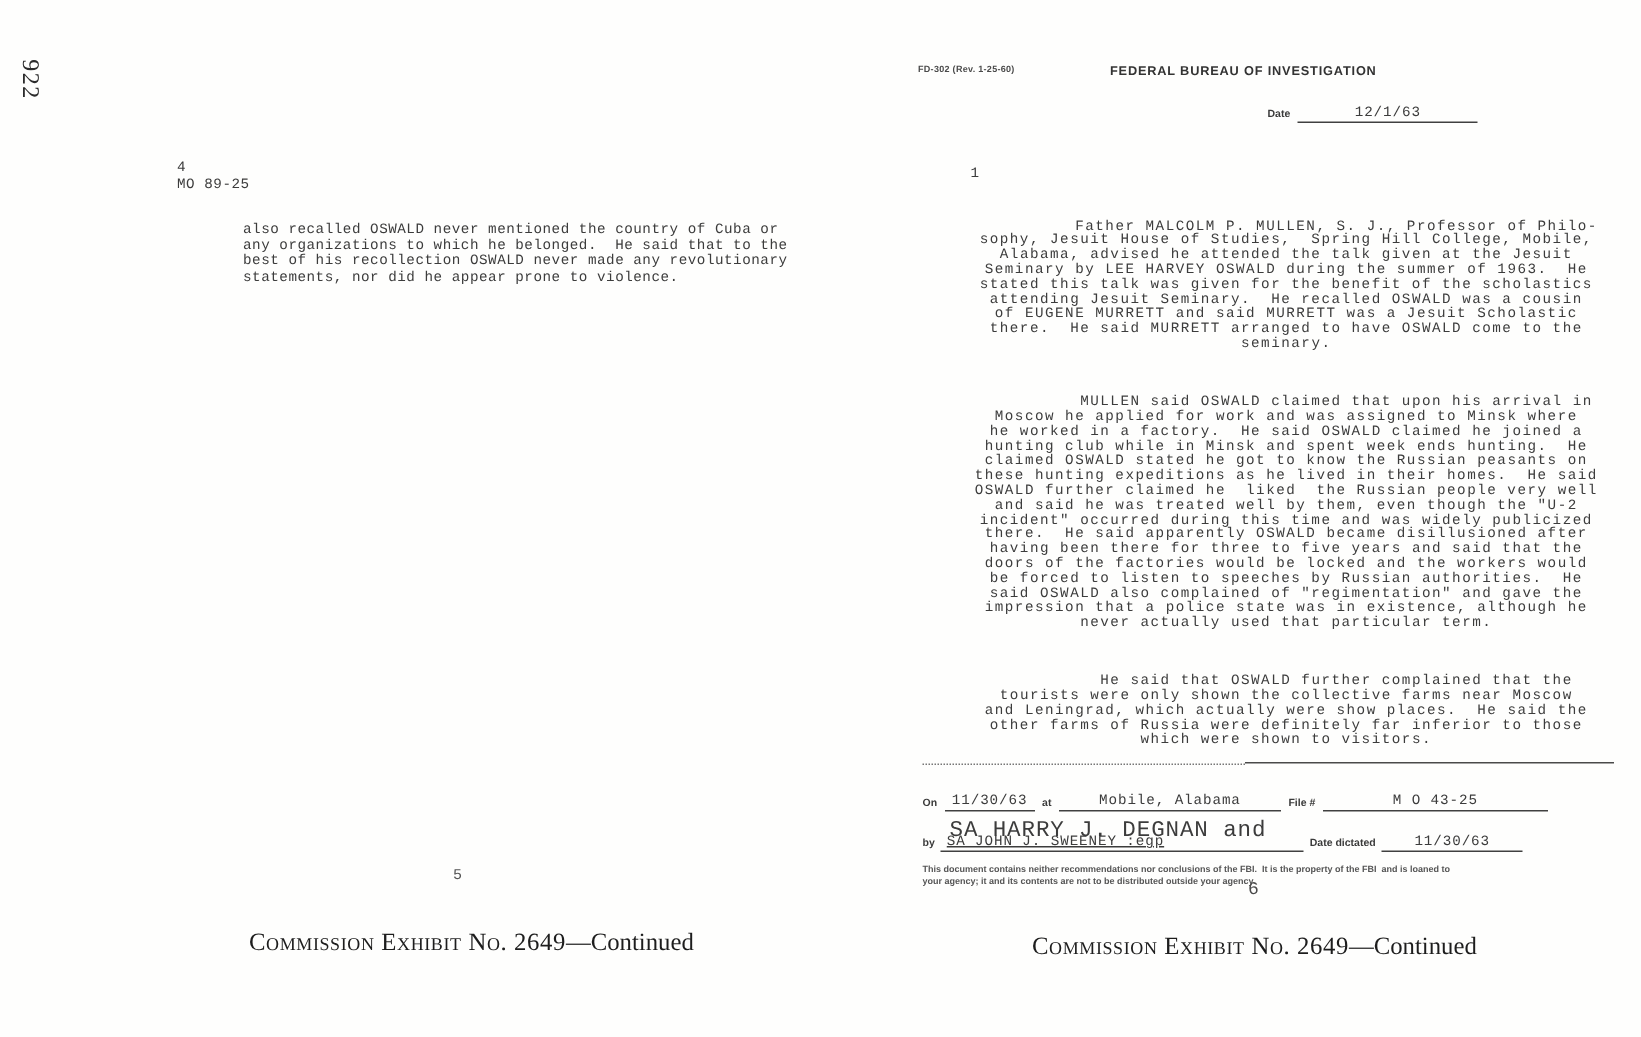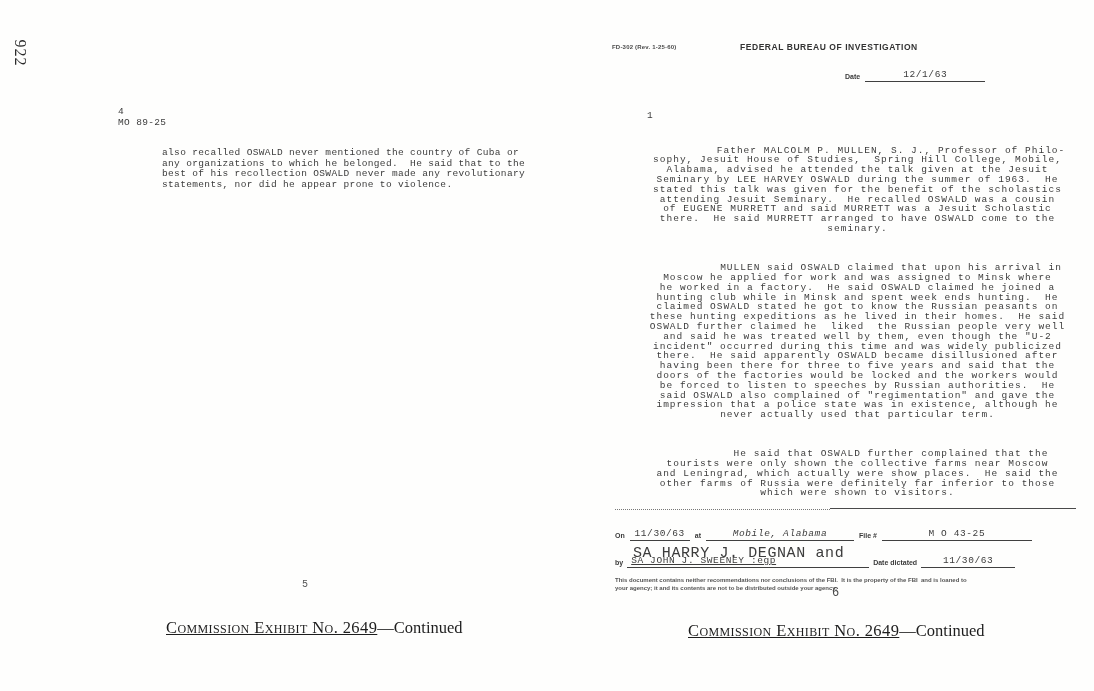--- a/index.html
+++ b/index.html
@@ -27,21 +27,21 @@
     font-size:9.5px; line-height:10.6px; letter-spacing:.35px;
     white-space:pre-wrap;
     margin-left:44px;
   }
   .lp-pagenum { position:absolute; left:302px; top:579px; font-size:10px; color:#555; }
   .caption {
     position:absolute;
     font-family:"Liberation Serif","DejaVu Serif",serif;
     font-size:16.5px; color:#1d1d1d; white-space:nowrap;
   }
-  .caption .cap-main { font-variant:small-caps; letter-spacing:.4px;text-decoration:underline; }
+  .caption .cap-main { font-variant:small-caps; letter-spacing:.4px; }
   .caption-left  { left:166px; top:618px; }
   .caption-right { left:688px; top:621px; }
   
   .form-no {
     position:absolute; left:612px; top:44px;
     font-family:"Liberation Sans","DejaVu Sans",sans-serif;
     font-size:6px; font-weight:bold; color:#4a4a4a; letter-spacing:.2px;
   }
   .agency {
     position:absolute; left:740px; top:42px;
@@ -65,21 +65,21 @@
     position:absolute; left:640px; top:126px; width:435px;
     font-size:9.5px; line-height:9.8px; letter-spacing:1px;
     white-space:pre-wrap;
     text-align:center;
   }
   .rp-body .para { margin:0 0 9.8px 0; }
   .sep-dotted { position:absolute; left:615px; top:509px; width:215px; border-top:1px dotted #777; }
   .sep-solid  { position:absolute; left:830px; top:508px; width:246px; border-top:1.5px solid #4a4a4a; }
   .f-row1 { position:absolute; left:615px; top:528px; display:flex; align-items:flex-end; gap:5px; }
   .on-value   { width:60px; }
-  .at-value   { width:148px;font-style:italic; }
+  .at-value   { width:148px; }
   .file-value { width:150px; }
   .f-agents {
     position:absolute; left:633px; top:545px;
     font-size:15px; letter-spacing:.6px; white-space:nowrap;
   }
   .f-row3 { position:absolute; left:615px; top:555px; display:flex; align-items:flex-end; gap:4px; }
   .by-value { width:238px; text-align:left; padding-left:4px;text-decoration:underline; }
   .dict-value { width:94px; }
   .disclaimer {
     position:absolute; left:615px; top:577px; width:448px;

